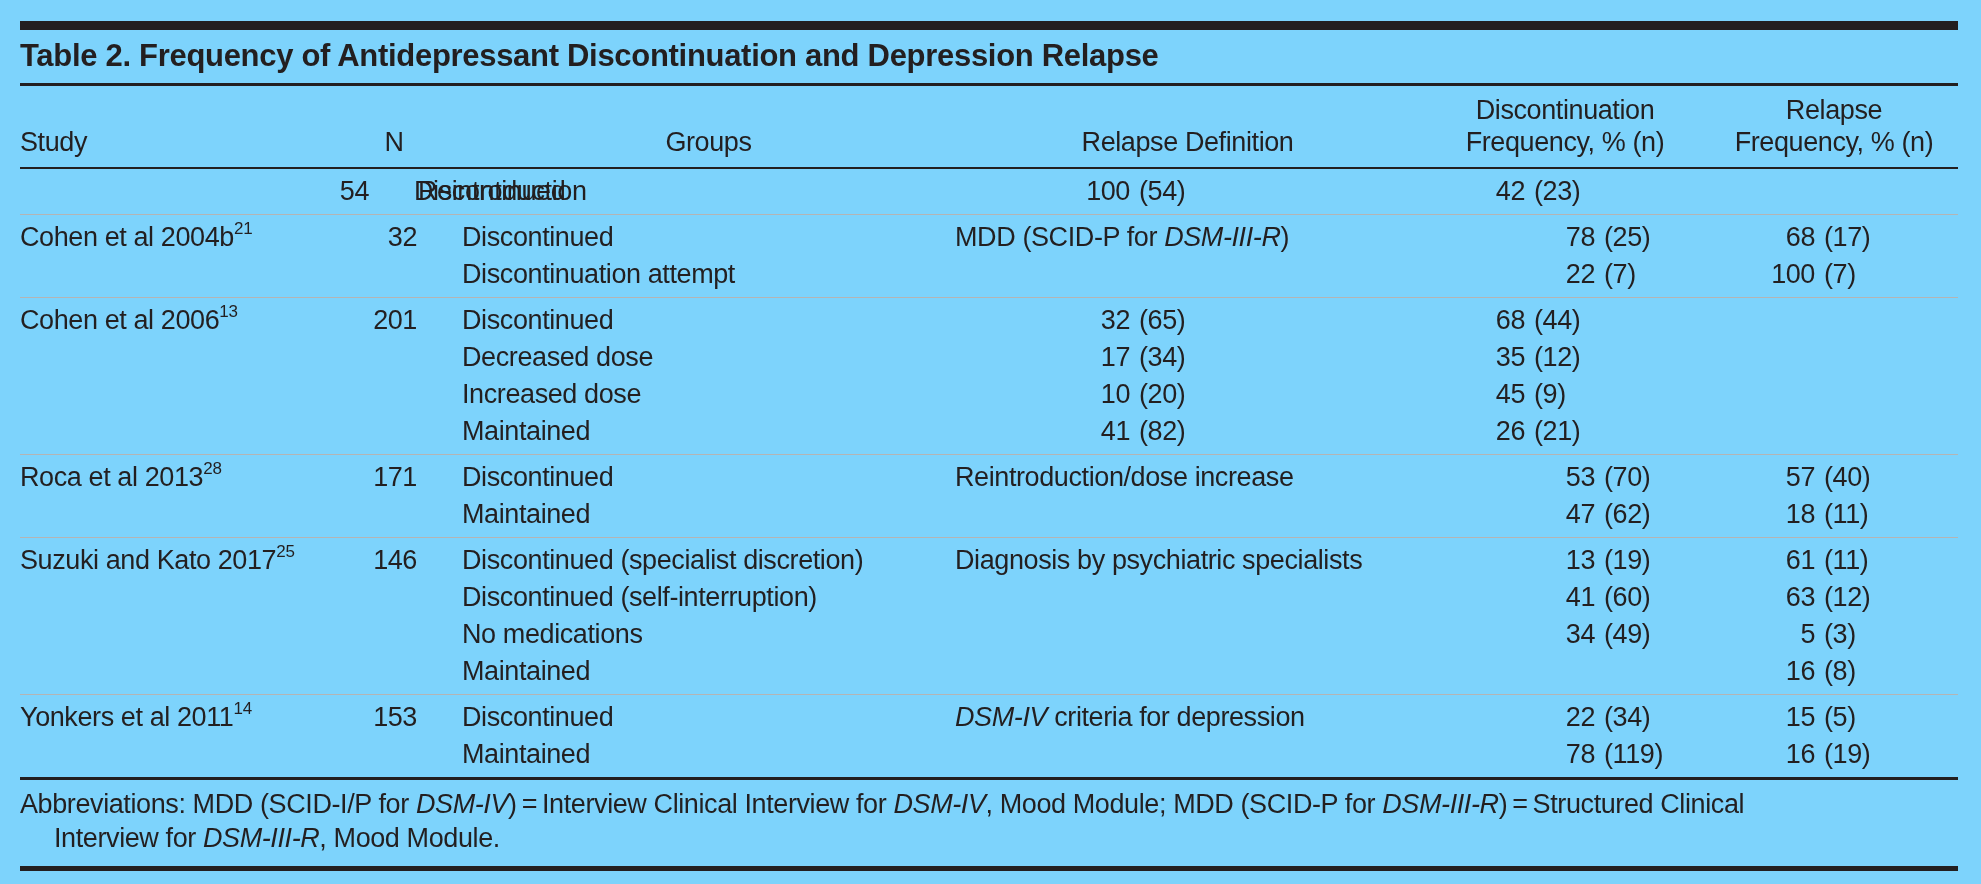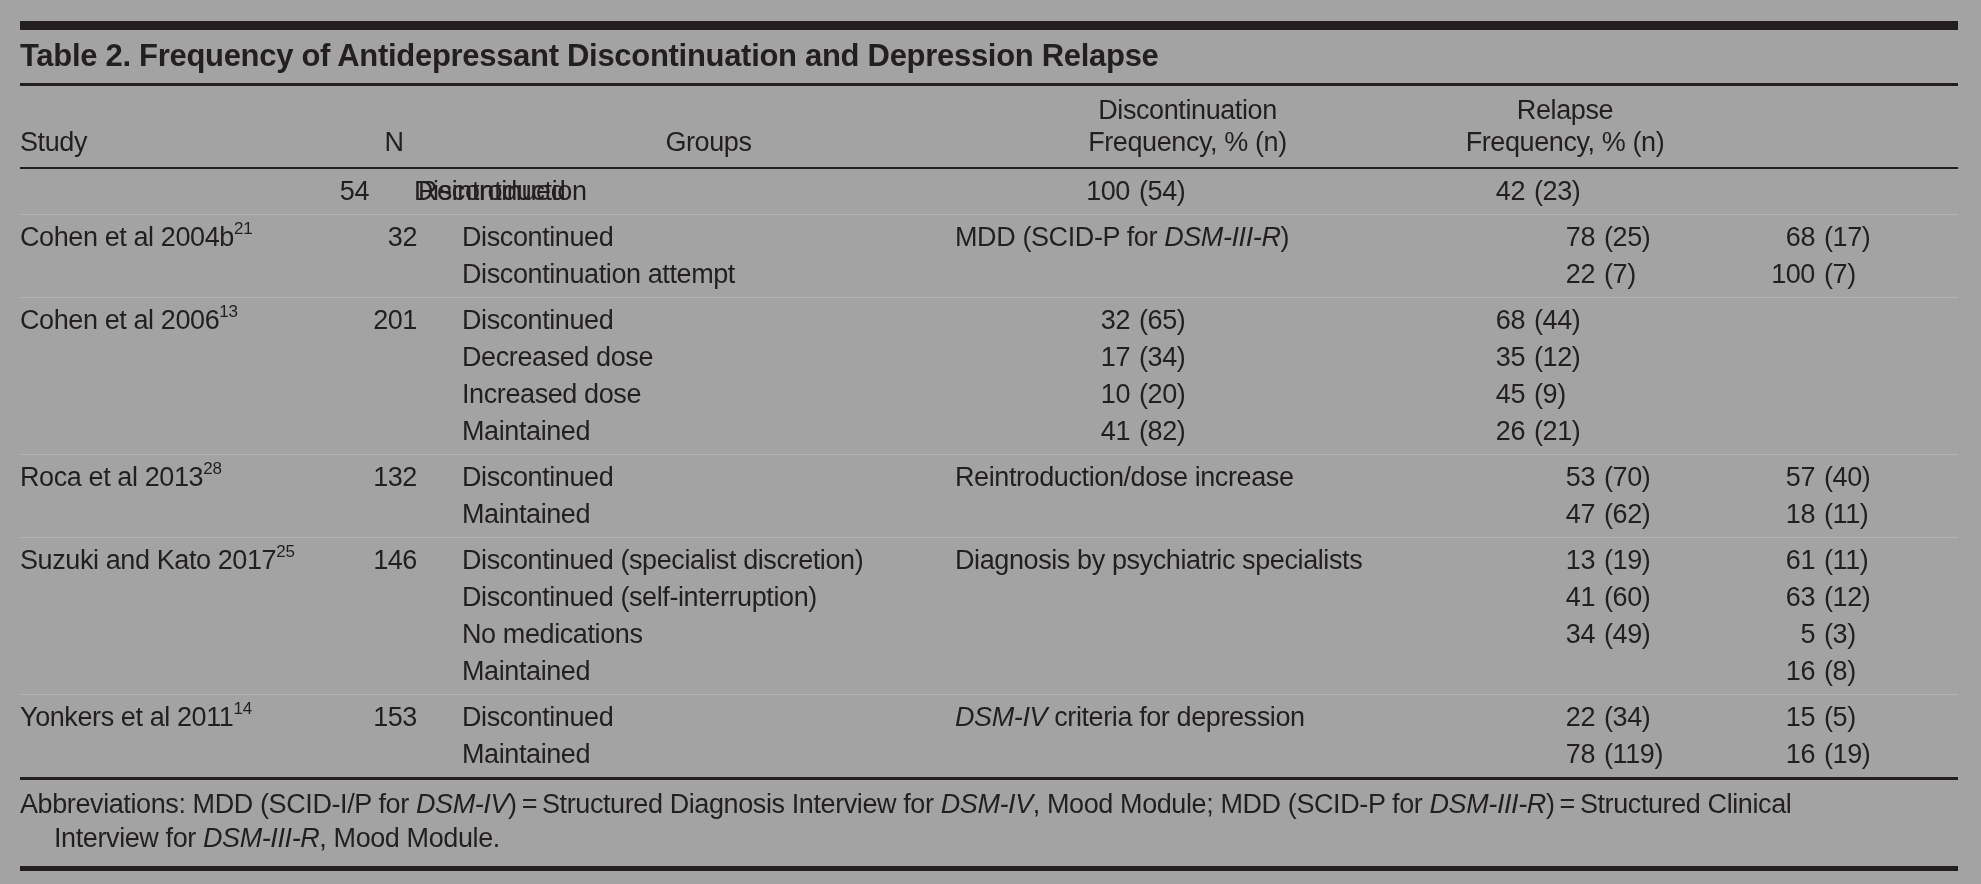--- a/index.html
+++ b/index.html
@@ -2,21 +2,21 @@
 <html><head>
 <meta charset="utf-8">
 <style>
   html, body { margin: 0; padding: 0; background: #ffffff; }
   body {
     width: 1981px; height: 884px; overflow: hidden;
     font-family: "Liberation Sans", sans-serif;
     color: #231f20;
     -webkit-font-smoothing: antialiased;
   }
-  .page { position: relative; width: 1981px; height: 884px; background: #a3a3a3; }
+  .page { position: relative; width: 1981px; height: 884px; background: #7dd3fc; }
   .content { position: absolute; left: 20px; top: 0; width: 1938px; }
 
   .topbar { margin-top: 21px; height: 9px; background: #231f20; }
 
   .title {
     font-size: 31px; font-weight: 700; letter-spacing: -0.3px;
     padding: 8px 0 9px 0; white-space: nowrap;
   }
   .title-rule { height: 3px; background: #231f20; }
 
@@ -74,20 +74,21 @@
 
     <div class="topbar"></div>
 
     <div class="title">Table 2. Frequency of Antidepressant Discontinuation and Depression Relapse</div>
     <div class="title-rule"></div>
 
     <div class="thead grid6">
       <div class="th h-study">Study</div>
       <div class="th h-n">N</div>
       <div class="th h-groups">Groups</div>
+      <div class="th h-def">Relapse Definition</div>
       <div class="th h-disc">
         <div>Discontinuation</div>
         <div>Frequency, % (n)</div>
       </div>
       <div class="th h-rel">
         <div>Relapse</div>
         <div>Frequency, % (n)</div>
       </div>
     </div>
     <div class="thead-rule"></div>
@@ -199,21 +200,21 @@
               <span class="pct">26</span>
               <span class="prn">(21)</span>
             </div>
           </div>
         </div>
         <div class="trow grid6">
           <div class="cell c-study">
             <div class="line"><span>Roca et al 2013</span><sup class="ref">28</sup></div>
           </div>
           <div class="cell c-n">
-            <div class="line">132</div>
+            <div class="line">171</div>
           </div>
           <div class="cell c-groups">
             <div class="line">Discontinued</div>
             <div class="line">Maintained</div>
           </div>
           <div class="cell c-def">
             <div class="line"><span>Reintroduction/dose increase</span></div>
           </div>
           <div class="cell c-disc">
             <div class="line freq-line">
@@ -317,19 +318,19 @@
             <div class="line freq-line">
               <span class="pct">16</span>
               <span class="prn">(19)</span>
             </div>
           </div>
         </div>
       </div>
 
     <div class="body-rule"></div>
     <div class="footnote">
-        <div class="fn-line"><span>Abbreviations: MDD (SCID-I/P for </span><i>DSM-IV</i><span>) = Structured Diagnosis Interview for </span><i>DSM-IV</i><span>, Mood Module; MDD (SCID-P for </span><i>DSM-III-R</i><span>) = Structured Clinical</span></div>
+        <div class="fn-line"><span>Abbreviations: MDD (SCID-I/P for </span><i>DSM-IV</i><span>) = Interview Clinical Interview for </span><i>DSM-IV</i><span>, Mood Module; MDD (SCID-P for </span><i>DSM-III-R</i><span>) = Structured Clinical</span></div>
         <div class="fn-line indent"><span>Interview for </span><i>DSM-III-R</i><span>, Mood Module.</span></div>
       </div>
     <div class="bottom-rule"></div>
 
   </div>
 </div>
 
 </body></html>

